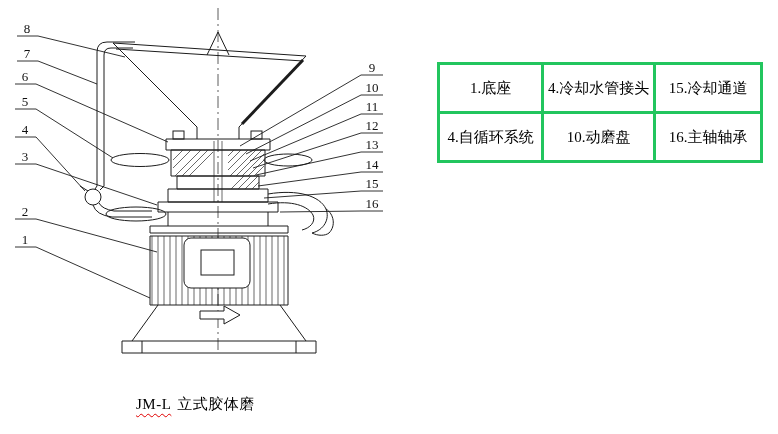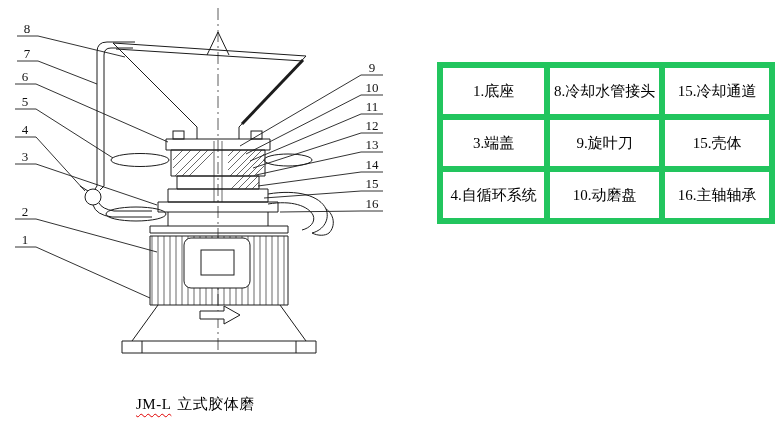--- a/index.html
+++ b/index.html
@@ -14,21 +14,21 @@
   .ln-thin{stroke:#2a2a2a;stroke-width:0.7;fill:none;}
   .cl{stroke:#333;stroke-width:0.8;fill:none;stroke-dasharray:12 4 2 4;}
   .leader{stroke:#1c1c1c;stroke-width:0.9;fill:none;}
   .num{font-family:"Liberation Serif",serif;font-size:13px;fill:#111;}
   .fillw{fill:#ffffff;stroke:#1c1c1c;stroke-width:1;}
   .parts-table{
     position:absolute;left:437px;top:62px;border-collapse:collapse;
     table-layout:fixed;
   }
   .parts-table td{
-    border:6px solid #22c55e;height:46px;padding:0 2px;text-align:center;
+    border:3px solid #22c55e;height:46px;padding:0 2px;text-align:center;
     vertical-align:middle;font-size:15px;white-space:nowrap;color:#000;
   }
   .c1{width:97px}.c2{width:105px}.c3{width:100px}
   .figure-caption{
     position:absolute;left:136px;top:395px;font-size:15px;color:#000;
     letter-spacing:0.5px;
     text-align:center;
   }
   .caption-model{
     text-decoration:underline wavy #e00000;
@@ -112,27 +112,22 @@
     <text class="num" text-anchor="middle" x="372" y="149">13</text>
     <text class="num" text-anchor="middle" x="372" y="169">14</text>
     <text class="num" text-anchor="middle" x="372" y="188">15</text>
     <text class="num" text-anchor="middle" x="372" y="208">16</text>
   </svg>
 
   <table class="parts-table">
     <tbody>
       <tr>
         <td class="c1">1.底座</td>
-        <td class="c2">8.冷却水管接头</td>
+        <td class="c2">4.冷却水管接头</td>
         <td class="c3">15.冷却通道</td>
-      </tr>
-      <tr>
-        <td>3.端盖</td>
-        <td>9.旋叶刀</td>
-        <td>15.壳体</td>
       </tr>
       <tr>
         <td>4.自循环系统</td>
         <td>10.动磨盘</td>
         <td>16.主轴轴承</td>
       </tr>
     </tbody>
   </table>
 
   <div class="figure-caption">

